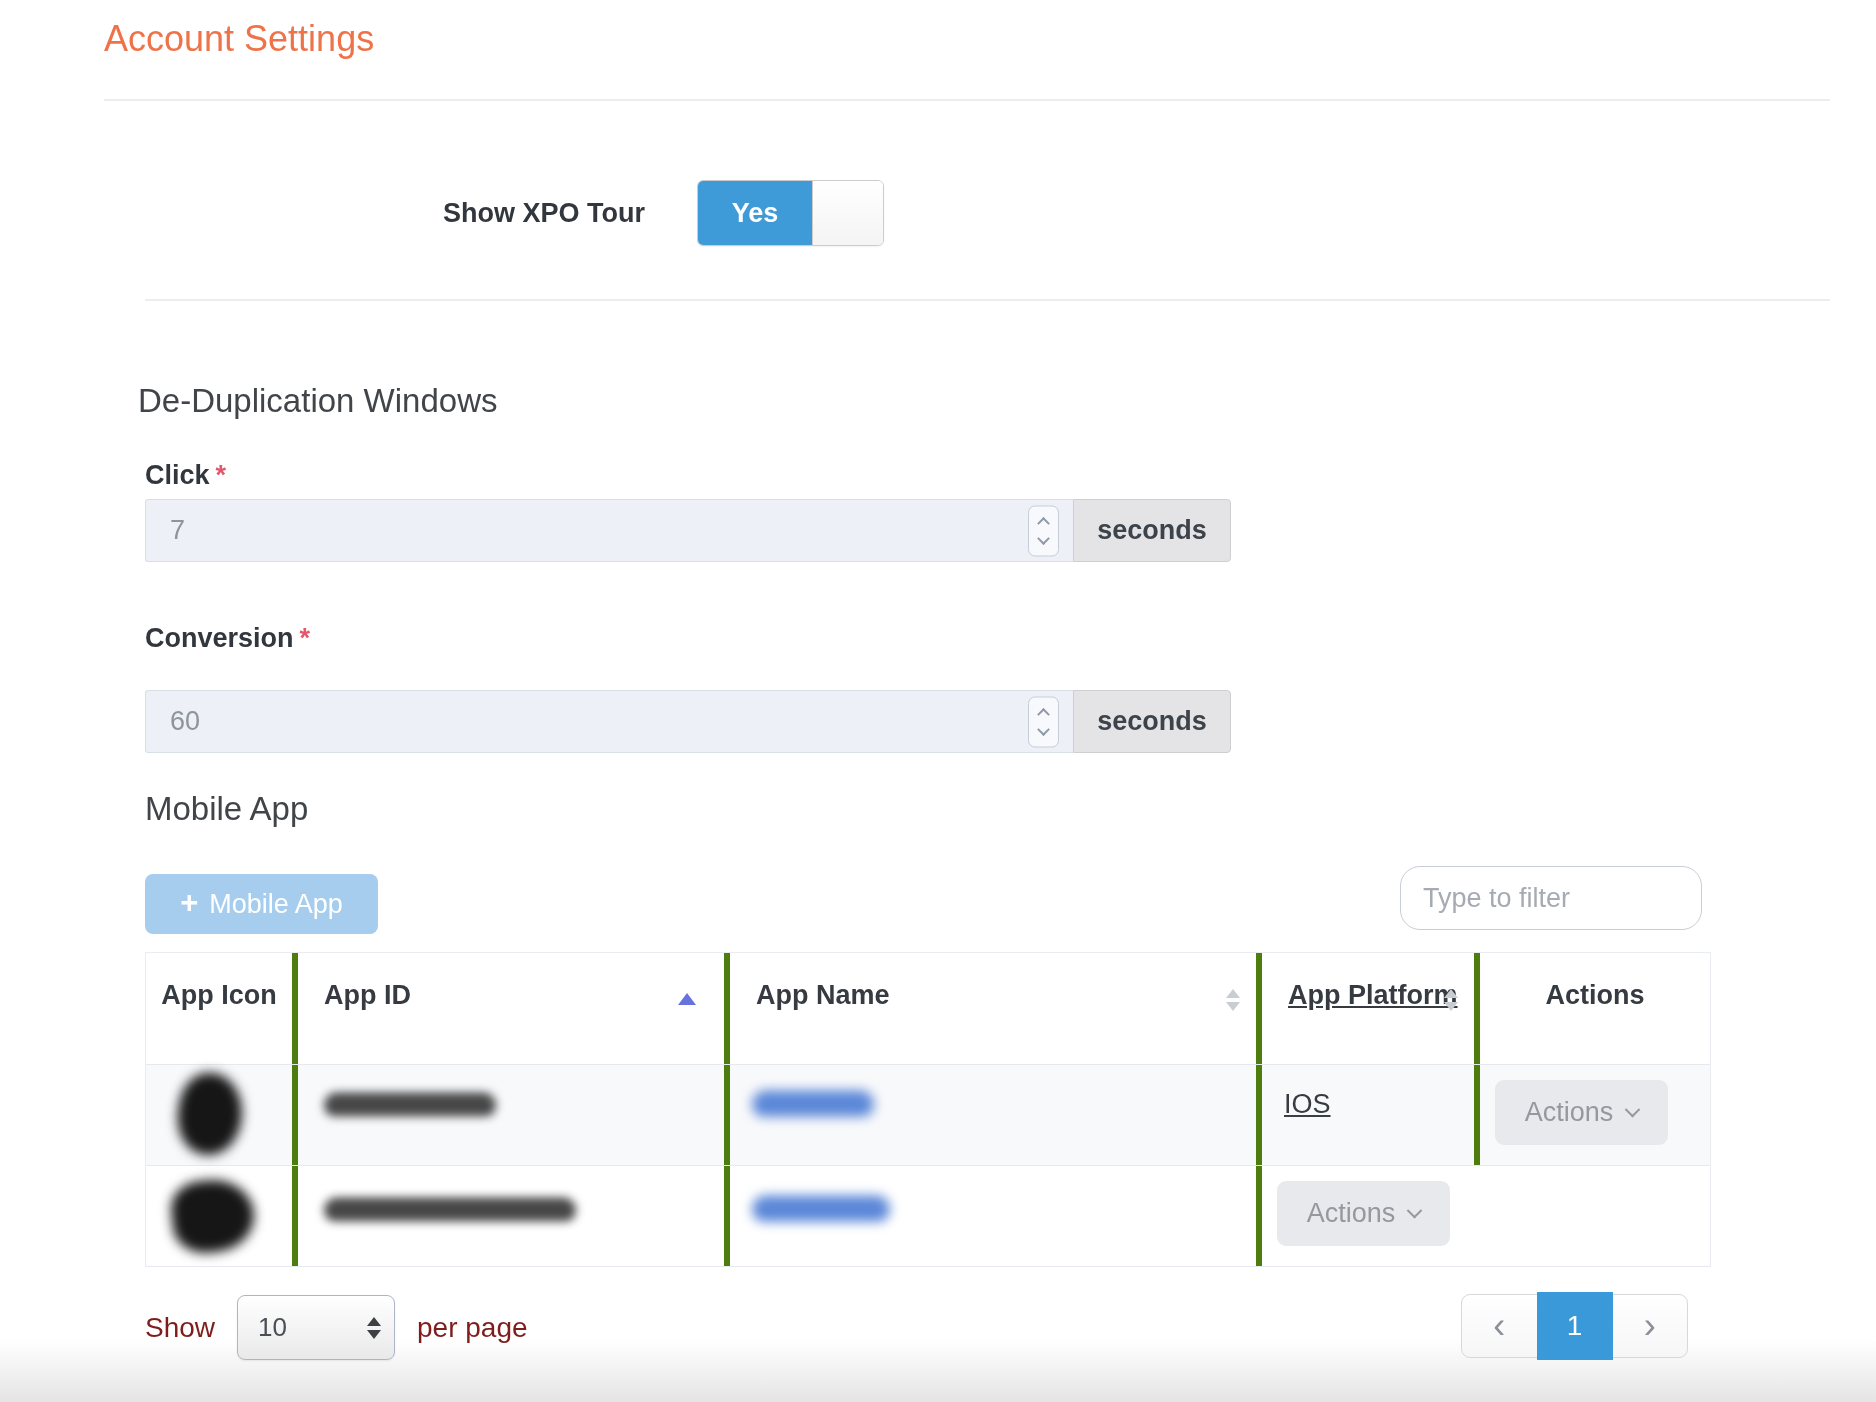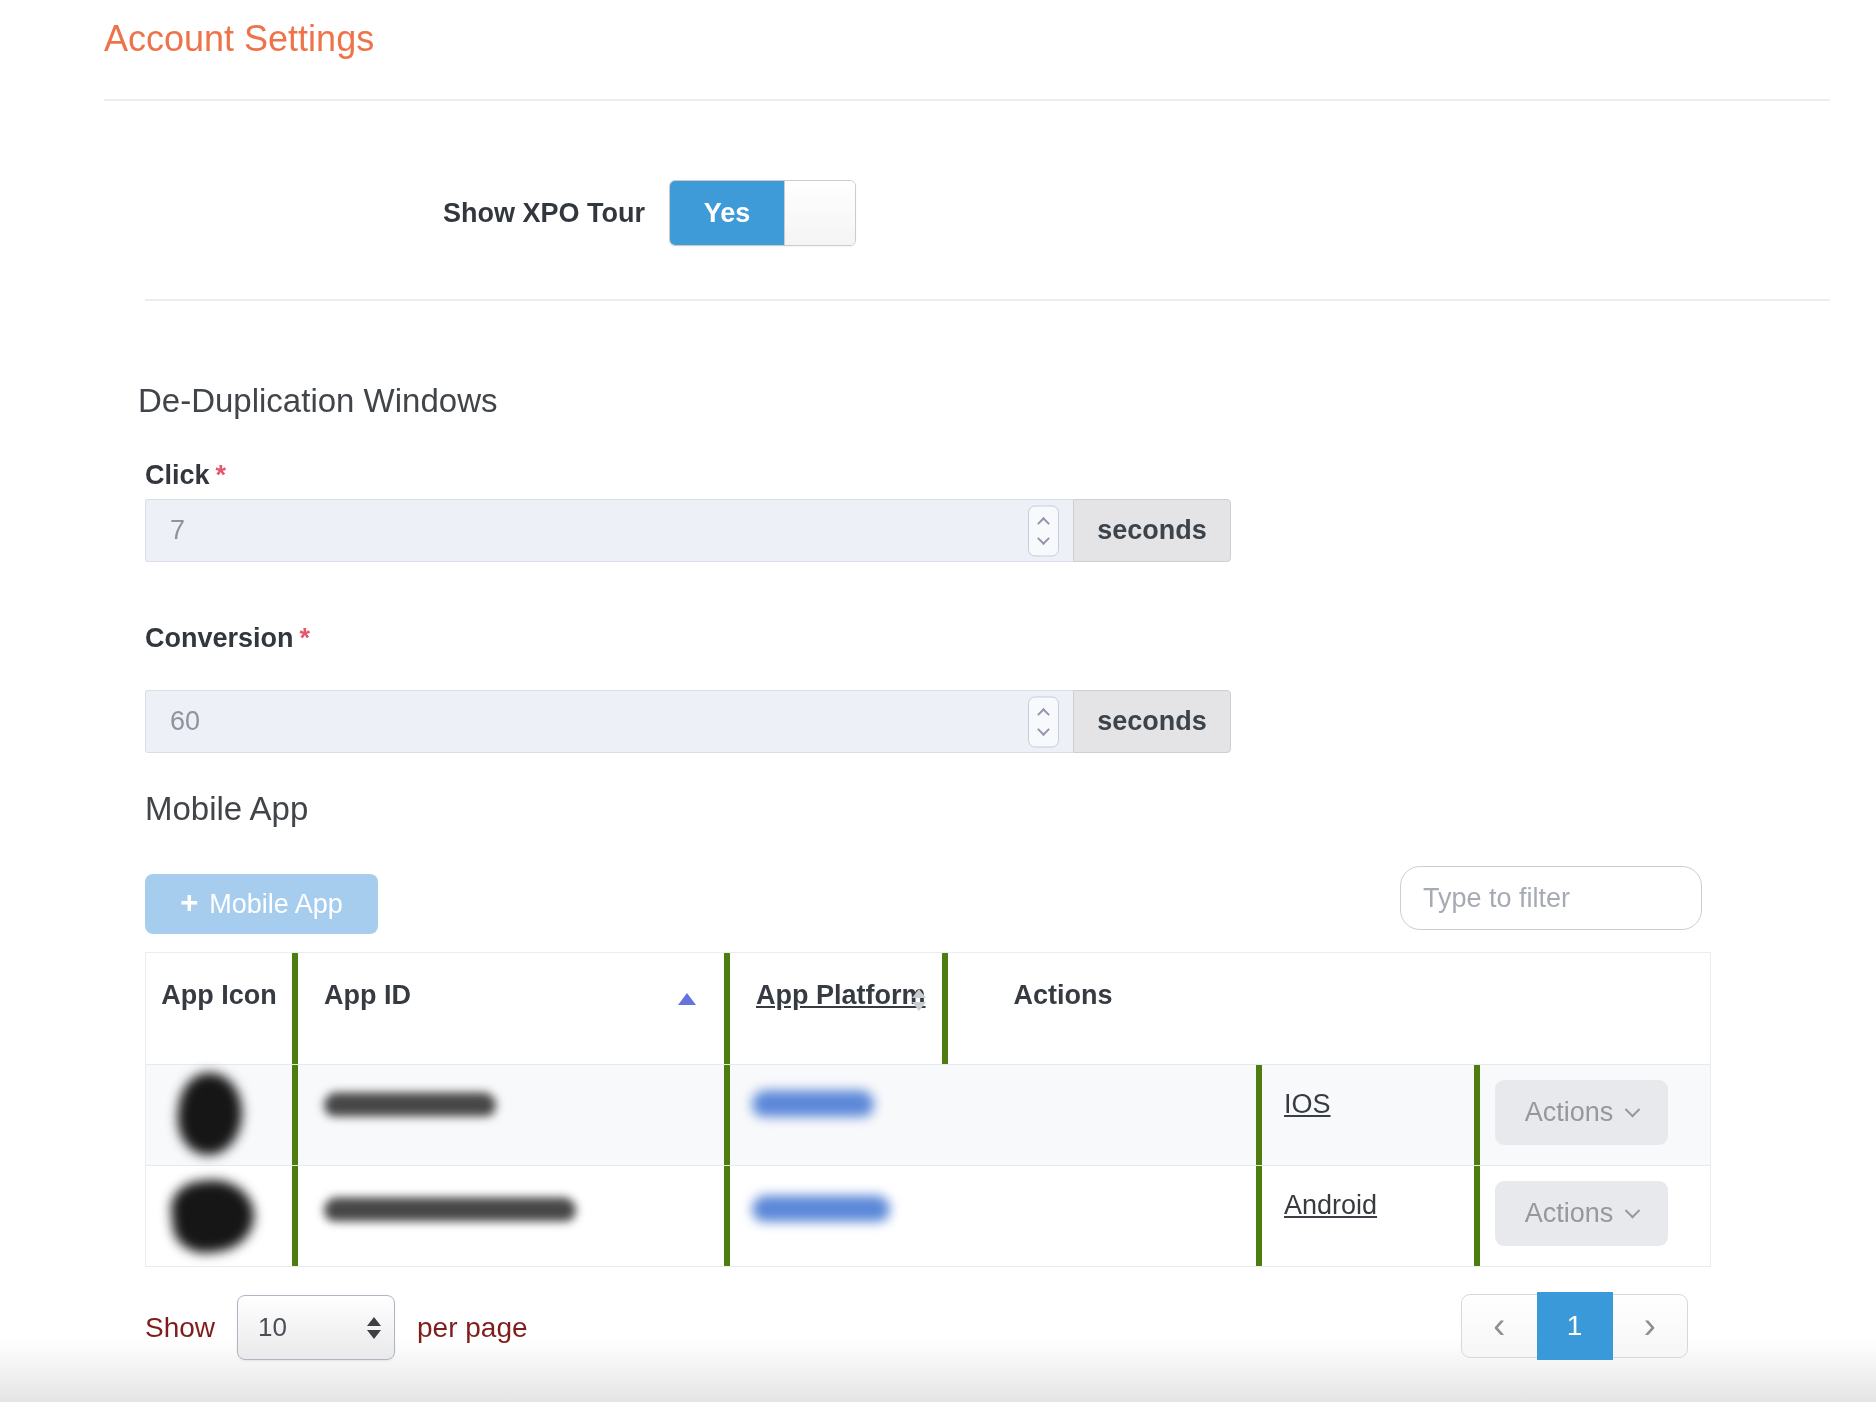--- a/index.html
+++ b/index.html
@@ -9,21 +9,21 @@
 
   .bottom-fade { position:absolute; left:0; top:1340px; width:1876px; height:62px;
     background:linear-gradient(180deg, rgba(233,233,233,0) 0%, #e4e4e4 100%); pointer-events:none; }
 
   .page-title { position:absolute; left:104px; top:18px; font-size:36px; font-weight:400; color:#ef7349; }
   .divider { position:absolute; height:2px; background:#ededed; }
   .divider-top { top:99px; left:104px; width:1726px; }
   .divider-mid { top:299px; left:145px; width:1685px; }
 
   
-  .xpo-row { position:absolute; left:443px; top:180px; height:66px; display:flex; align-items:center; gap:24px; }
+  .xpo-row { position:absolute; left:443px; top:180px; height:66px; display:flex; align-items:center; gap:52px; }
   .xpo-label { font-size:27px; font-weight:700; color:#32373d; }
   .toggle { display:flex; width:187px; height:66px; border:1px solid #cccccc; border-radius:6px;
     overflow:hidden; cursor:pointer; box-shadow:0 1px 2px rgba(0,0,0,.05); }
   .toggle-on { flex:0 0 114px; background:#3e9bd8; color:#fff; font-size:27px; font-weight:700;
     display:flex; align-items:center; justify-content:center; }
   .toggle-handle { flex:1; background:linear-gradient(180deg,#ffffff,#f4f4f4); border-left:1px solid #cccccc; }
 
   
   .section-heading { position:absolute; font-size:33px; font-weight:300; color:#414549; }
   .dedup-heading { left:138px; top:382px; }
@@ -179,20 +179,27 @@
 
   <input class="filter-input" type="text" placeholder="Type to filter" style="">
 
   <div class="tbl">
     <div class="tr tr-head">
       <div class="td c1 th th-center">App Icon</div>
       <div class="td c2 th th-pad">
         <span>App ID</span>
         <span class="tri-up-active"></span>
       </div>
+      <div class="td c3 th th-pad">
+        <span>App Name</span>
+        <span class="sort-both">
+            <span class="t-up"></span>
+            <span class="t-dn"></span>
+          </span>
+      </div>
       <div class="td c4 th th-pad">
         <span>App Platform</span>
         <span class="sort-both">
             <span class="t-up"></span>
             <span class="t-dn"></span>
           </span>
       </div>
       <div class="td c5 th th-center">Actions</div>
     </div>
 
@@ -219,23 +226,20 @@
 
     <div class="tr tr-row">
       <div class="td c1">
         <div class="blob-icon r2-icon"></div>
       </div>
       <div class="td c2">
         <div class="streak-dark r2-id"></div>
       </div>
       <div class="td c3">
         <div class="streak-blue r2-name"></div>
-      </div>
-      <div class="td c4">
-        <div class="cell-text">Android</div>
       </div>
       <div class="td c5">
         <button class="actions-btn">
           <span>Actions</span>
           <span class="caret-dn"></span>
         </button>
       </div>
     </div>
   </div>
 

